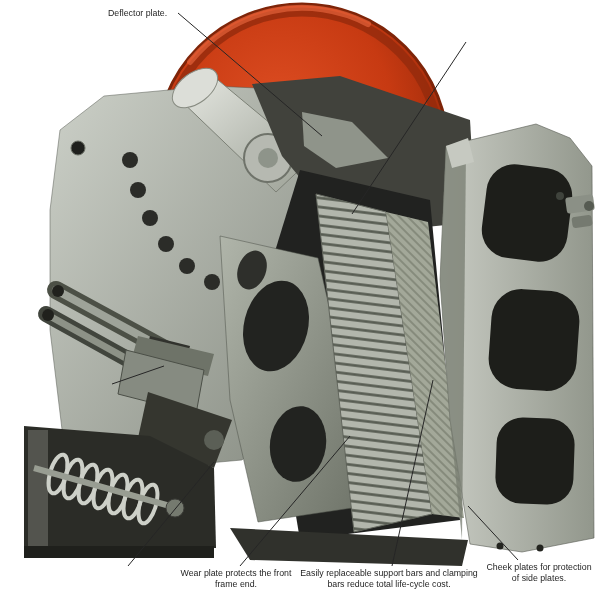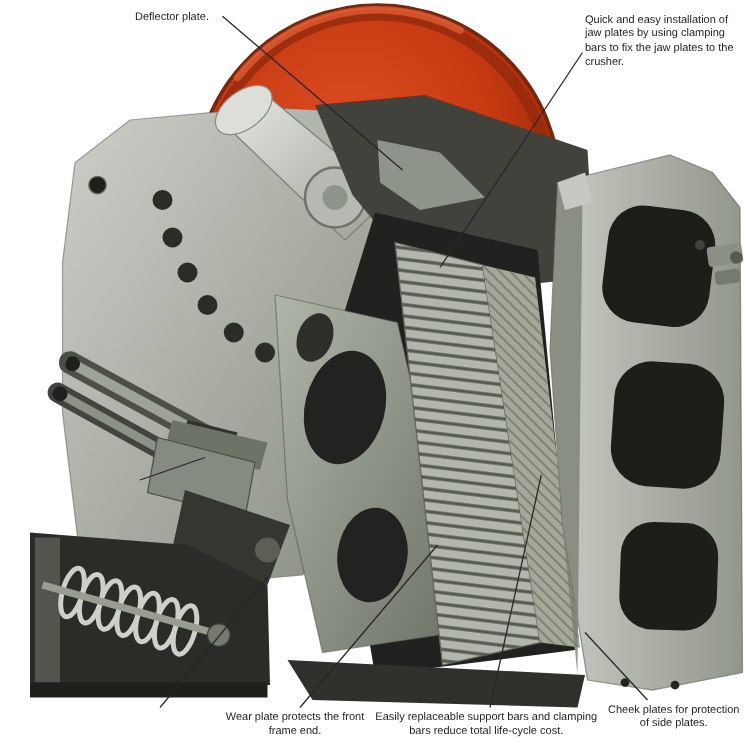--- a/index.html
+++ b/index.html
@@ -169,21 +169,20 @@
       <line x1="112" y1="384" x2="164" y2="366"></line>
       <line x1="128" y1="566" x2="214" y2="462"></line>
       <line x1="240" y1="566" x2="350" y2="436"></line>
       <line x1="392" y1="566" x2="433" y2="380"></line>
       <line x1="518" y1="560" x2="468" y2="506"></line>
     </g>
   </svg>
 
   <div class="label" style="left:108px;top:8px;width:74px">Deflector plate.</div>
 
-  <div class="label" style="left:468px;top:10px;width:122px">Quick and easy installation of jaw plates by using clamping bars to fix the jaw plates to the crusher.</div>
 
 
 
   <div class="label center" style="left:180px;top:568px;width:112px">Wear plate protects the front frame end.</div>
 
   <div class="label center" style="left:296px;top:568px;width:186px">Easily replaceable support bars and clamping bars reduce total life-cycle cost.</div>
 
   <div class="label center" style="left:484px;top:562px;width:110px">Cheek plates for protection of side plates.</div>
 
 </div>

